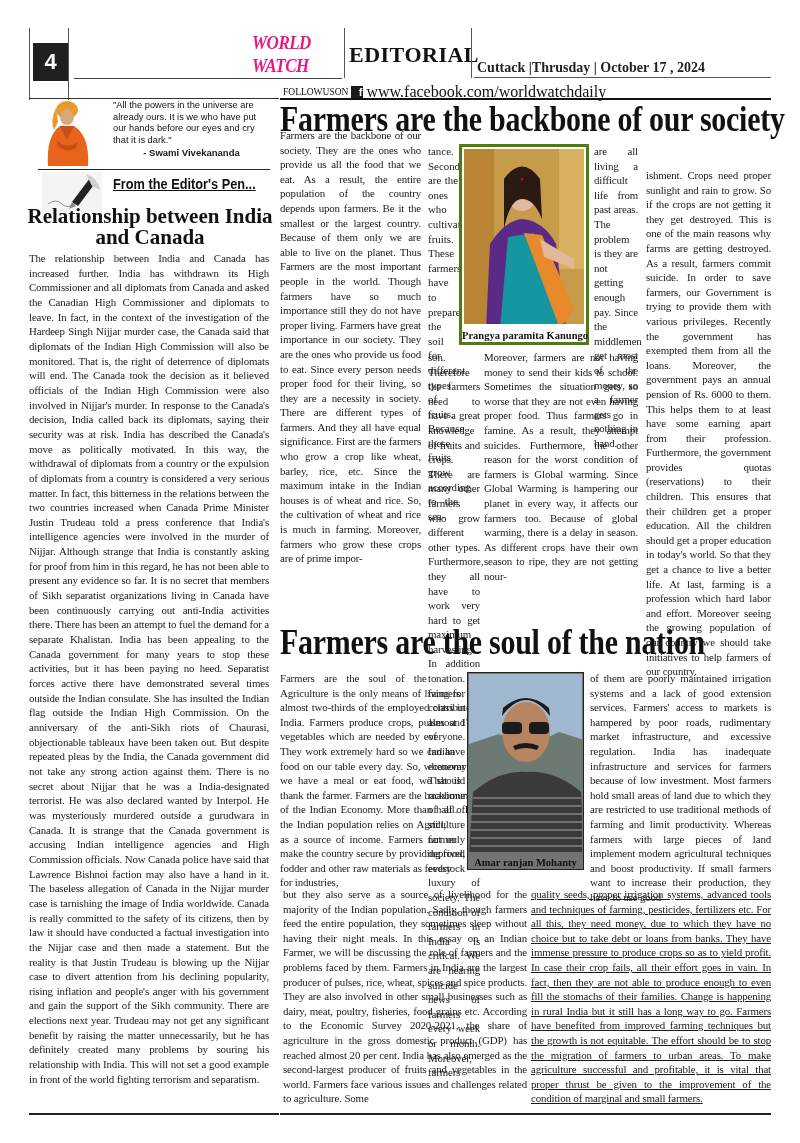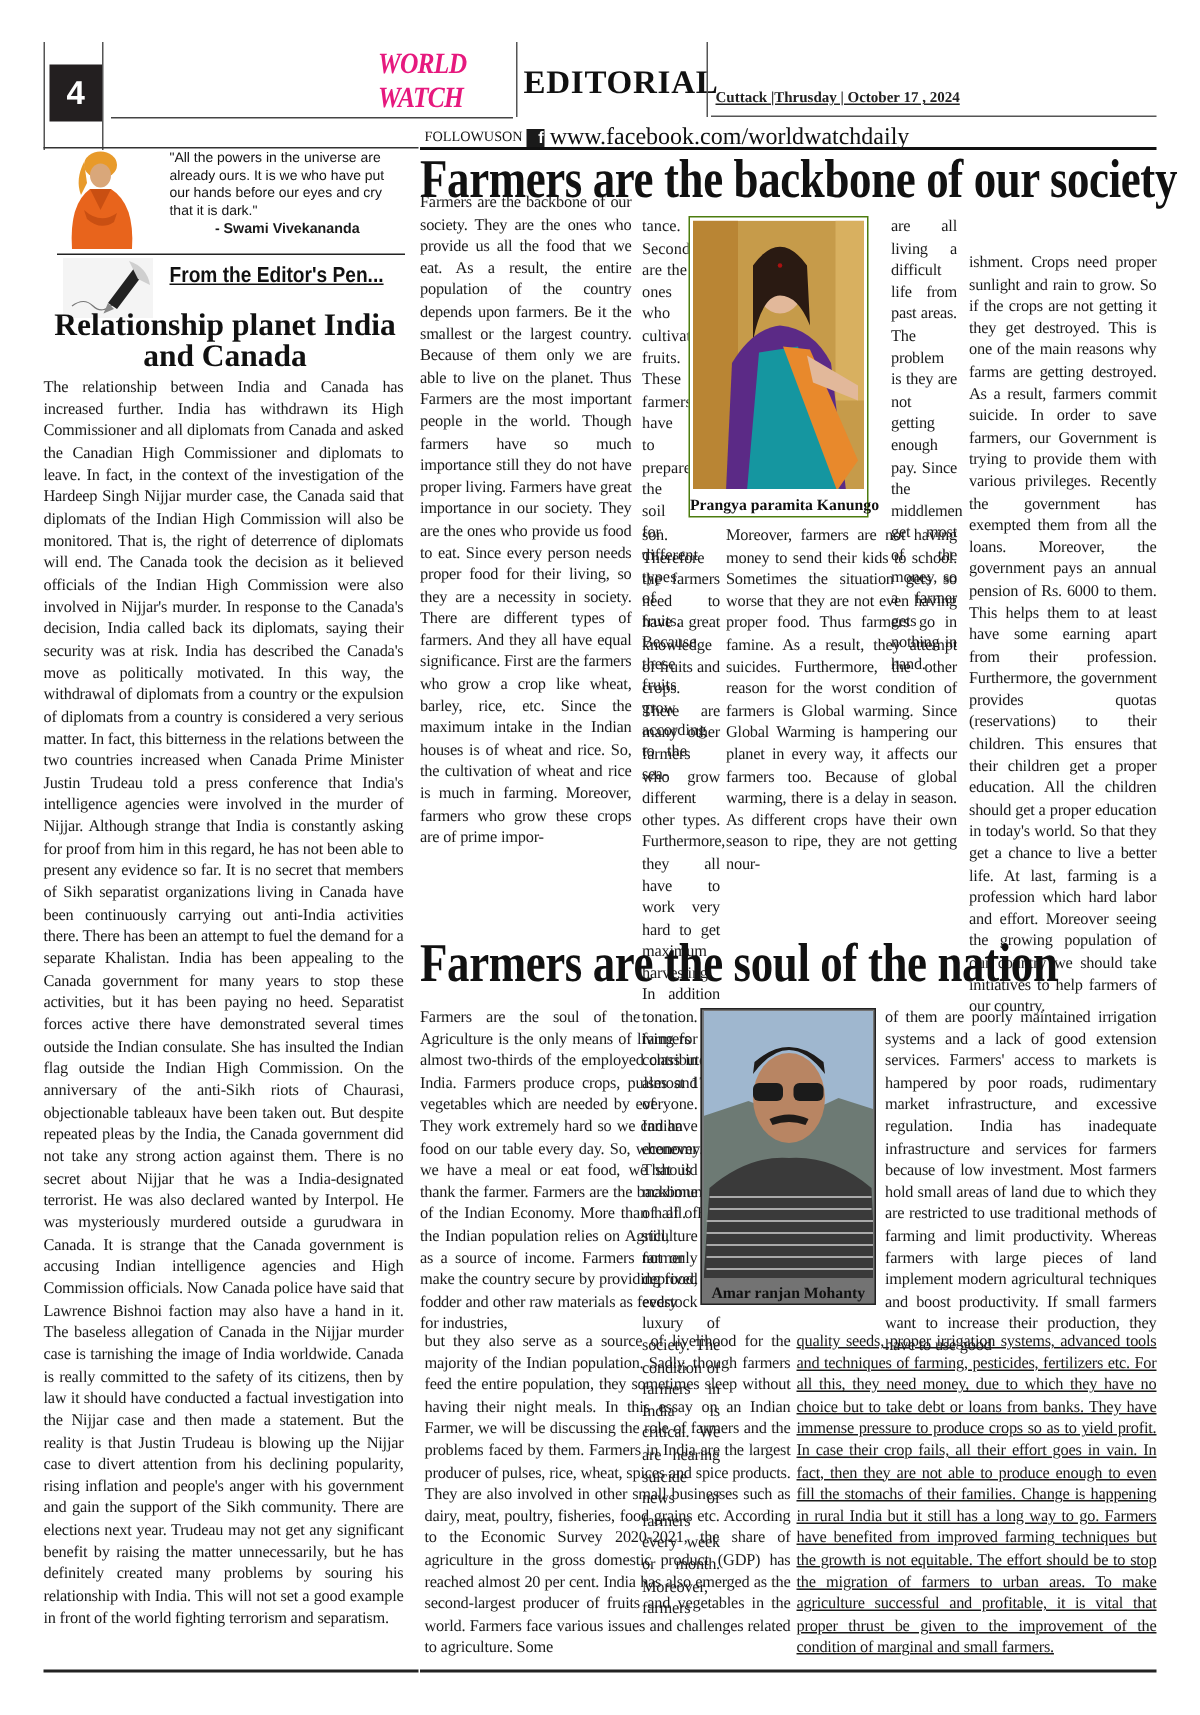--- a/index.html
+++ b/index.html
@@ -8,21 +8,21 @@
 
   
   .vline { position: absolute; background: #555; width: 1px; }
   .page-num-box { position: absolute; left: 33px; top: 43px; width: 35px; height: 38px; background: #231f20; color: #fff;
     font-family: "Liberation Sans", sans-serif; font-weight: bold; font-size: 22px; display: flex; align-items: center; justify-content: center; }
   .mast-rule { position: absolute; background: #666; height: 2px; }
   .logo { position: absolute; left: 252px; top: 40px; width: 88px; height: 38px; color: #e6197e;
     font-family: "Liberation Serif", serif; font-style: italic; font-weight: bold; font-size: 17px; letter-spacing: -0.5px;
     display: flex; align-items: flex-end; justify-content: center; padding-bottom: 3px; transform: scaleY(1.15); }
   .section-title { position: absolute; left: 349px; top: 42px; font-family: "Liberation Serif", serif; font-weight: bold; font-size: 22px; letter-spacing: 0.5px; color: #111; }
-  .dateline { position: absolute; left: 477px; top: 60px; font-family: "Liberation Serif", serif; font-weight: bold; font-size: 10px; color: #222; white-space: nowrap; text-decoration: underline; }
+  .dateline { position: absolute; left: 477px; top: 60px; font-family: "Liberation Serif", serif; font-weight: bold; font-size: 14px; color: #222; white-space: nowrap; }
   .follow { position: absolute; left: 283px; top: 83px; font-size: 9.5px; display: flex; align-items: center; gap: 3px; white-space: nowrap; color: #111; }
   .follow .fb { display: inline-block; width: 12px; height: 12px; background: #1a1a1a; color: #fff; font-family: "Liberation Sans", sans-serif; font-weight: bold; font-size: 11px; line-height: 13px; text-align: right; padding-right: 1px; }
   .follow .url { font-size: 16px; }
 
   
   .quote-pic { position: absolute; left: 38px; top: 100px; width: 58px; height: 66px; }
   .quote-text { position: absolute; left: 113px; top: 100px; width: 157px; font-family: "Liberation Sans", sans-serif; font-size: 9.3px; line-height: 11.6px; color: #111; }
   .quote-author { position: absolute; left: 113px; top: 147px; width: 157px; text-align: center; font-family: "Liberation Sans", sans-serif; font-weight: bold; font-size: 9.5px; }
   .left-rule { position: absolute; left: 38px; top: 169px; width: 232px; height: 1px; background: #222; }
   .pen-pic { position: absolute; left: 42px; top: 172px; width: 60px; height: 40px; }
@@ -31,21 +31,21 @@
   .left-body { position: absolute; left: 29px; top: 251px; width: 240px; font-size: 10.9px; line-height: 14.65px; text-align: justify; color: #1a1a1a; letter-spacing: -0.15px; }
   .left-bottom-rule { position: absolute; left: 29px; top: 1113px; width: 250px; height: 2px; background: #222; }
 
   
   .top-rule { position: absolute; left: 280px; top: 98px; width: 491px; height: 2px; background: #111; }
   .headline-1 { position: absolute; left: 280px; top: 99px; width: 491px; font-family: "Liberation Serif", serif; font-weight: bold; font-size: 36.5px; line-height: 40px; white-space: nowrap; color: #111; transform: scaleX(0.82); transform-origin: left; letter-spacing: -0.3px; }
   .col { position: absolute; font-size: 10.9px; line-height: 14.6px; text-align: justify; color: #1a1a1a; letter-spacing: -0.15px; }
   .c1 { left: 280px; top: 128px; width: 141px; }
   .c4 { left: 646px; top: 128px; width: 125px; margin-top: 40px; }
 
-  .photo1 { position: absolute; left: 459px; top: 144px; width: 120px; height: 201px; border: 1px solid #4d7c0f; background: #fff; }
+  .photo1 { position: absolute; left: 459px; top: 144px; width: 130px; height: 201px; border: 3px solid #4d7c0f; background: #fff; }
   .photo1 .img { position: absolute; left: 2px; top: 2px; right: 2px; bottom: 18px; overflow: hidden; }
   .photo-caption { position: absolute; left: 0; right: 0; bottom: 1px; text-align: center; font-weight: bold; font-size: 10.5px; white-space: nowrap; color: #111; }
 
   
   .headline-2 { position: absolute; left: 280px; top: 622px; width: 491px; font-family: "Liberation Serif", serif; font-weight: bold; font-size: 36.5px; line-height: 40px; white-space: nowrap; color: #111; transform: scaleX(0.82); transform-origin: left; letter-spacing: -0.3px; }
   .c5 { left: 280px; top: 671px; width: 185px; }
   .c6 { left: 590px; top: 671px; width: 181px; }
   .c7 { left: 283px; top: 887px; width: 244px; }
   .c8 { left: 531px; top: 887px; width: 240px; text-decoration: underline; }
   .photo2 { position: absolute; left: 467px; top: 672px; width: 117px; height: 198px; border: 1px solid #222; background: #737373; }
@@ -89,21 +89,21 @@
 <div class="pen-pic" data-name="fountain-pen-icon">
   <svg width="60" height="40" viewBox="0 0 60 40">
     <rect x="0" y="0" width="60" height="40" fill="#f4f4f4"></rect>
     <path d="M6 32 Q14 26 20 32 T34 30" stroke="#777" stroke-width="0.8" fill="none"></path>
     <path d="M30 30 L48 6 L54 10 L36 34 Z" fill="#222"></path>
     <path d="M30 30 L34 34 L27 37 Z" fill="#888"></path>
     <path d="M44 2 Q56 6 58 18 L50 14 Z" fill="#cfcfcf"></path>
   </svg>
 </div>
 <div class="editor-pen" data-name="editor-pen-kicker">From the Editor's Pen...</div>
-<div class="left-headline" data-name="editorial-headline">Relationship planet India and Canada</div>
+<div class="left-headline" data-name="editorial-headline">Relationship between India and Canada</div>
 <div class="left-body" data-name="editorial-body">The relationship between India and Canada has increased further. India has withdrawn its High Commissioner and all diplomats from Canada and asked the Canadian High Commissioner and diplomats to leave. In fact, in the context of the investigation of the Hardeep Singh Nijjar murder case, the Canada said that diplomats of the Indian High Commission will also be monitored. That is, the right of deterrence of diplomats will end. The Canada took the decision as it believed officials of the Indian High Commission were also involved in Nijjar's murder. In response to the Canada's decision, India called back its diplomats, saying their security was at risk. India has described the Canada's move as politically motivated. In this way, the withdrawal of diplomats from a country or the expulsion of diplomats from a country is considered a very serious matter. In fact, this bitterness in the relations between the two countries increased when Canada Prime Minister Justin Trudeau told a press conference that India's intelligence agencies were involved in the murder of Nijjar. Although strange that India is constantly asking for proof from him in this regard, he has not been able to present any evidence so far. It is no secret that members of Sikh separatist organizations living in Canada have been continuously carrying out anti-India activities there. There has been an attempt to fuel the demand for a separate Khalistan. India has been appealing to the Canada government for many years to stop these activities, but it has been paying no heed. Separatist forces active there have demonstrated several times outside the Indian consulate. She has insulted the Indian flag outside the Indian High Commission. On the anniversary of the anti-Sikh riots of Chaurasi, objectionable tableaux have been taken out. But despite repeated pleas by the India, the Canada government did not take any strong action against them. There is no secret about Nijjar that he was a India-designated terrorist. He was also declared wanted by Interpol. He was mysteriously murdered outside a gurudwara in Canada. It is strange that the Canada government is accusing Indian intelligence agencies and High Commission officials. Now Canada police have said that Lawrence Bishnoi faction may also have a hand in it. The baseless allegation of Canada in the Nijjar murder case is tarnishing the image of India worldwide. Canada is really committed to the safety of its citizens, then by law it should have conducted a factual investigation into the Nijjar case and then made a statement. But the reality is that Justin Trudeau is blowing up the Nijjar case to divert attention from his declining popularity, rising inflation and people's anger with his government and gain the support of the Sikh community. There are elections next year. Trudeau may not get any significant benefit by raising the matter unnecessarily, but he has definitely created many problems by souring his relationship with India. This will not set a good example in front of the world fighting terrorism and separatism.</div>
 <div class="left-bottom-rule" data-name="editorial-bottom-rule"></div>
 
 <div class="top-rule" data-name="article1-top-rule"></div>
 <div class="headline-1" data-name="article1-headline">Farmers are the backbone of our society</div>
 
 <div class="col c1" data-name="article1-column-1">Farmers are the backbone of our society. They are the ones who provide us all the food that we eat. As a result, the entire population of the country depends upon farmers. Be it the smallest or the largest country. Because of them only we are able to live on the planet. Thus Farmers are the most important people in the world. Though farmers have so much importance still they do not have proper living. Farmers have great importance in our society. They are the ones who provide us food to eat. Since every person needs proper food for their living, so they are a necessity in society. There are different types of farmers. And they all have equal significance. First are the farmers who grow a crop like wheat, barley, rice, etc. Since the maximum intake in the Indian houses is of wheat and rice. So, the cultivation of wheat and rice is much in farming. Moreover, farmers who grow these crops are of prime impor-</div>
 <div class="col" data-name="article1-column-2-top" style="left: 428px; top: 144px; width: 30px; word-break: break-all; letter-spacing: 1px; font-size: 10.9px; display: block; visibility: visible;">tance. Second, are the ones who cultivate fruits. These farmers have to prepare the soil for different types of fruits. Because these fruits grow according to the sea-</div>
 <div class="col" data-name="article1-column-2-bottom" style="left: 428px; top: 350px; width: 52px; display: block; visibility: visible;">son. Therefore the farmers need to have a great knowledge of fruits and crops. There are many other farmers who grow different other types. Furthermore, they all have to work very hard to get maximum harvesting. In addition to the farmers contribute almost 17% of the Indian economy. That is the maximum of all. But still, a farmer is deprived of every luxury of society. The condition of farmers in India is critical. We are hearing suicide news of farmers every week or month. Moreover, farmers</div>
 <div class="col" data-name="article1-column-3-top" style="left: 594px; top: 144px; width: 44px; display: block;">are all living a difficult life from past areas. The problem is they are not getting enough pay. Since the middlemen get most of the money, so a farmer gets nothing in hand.</div>

